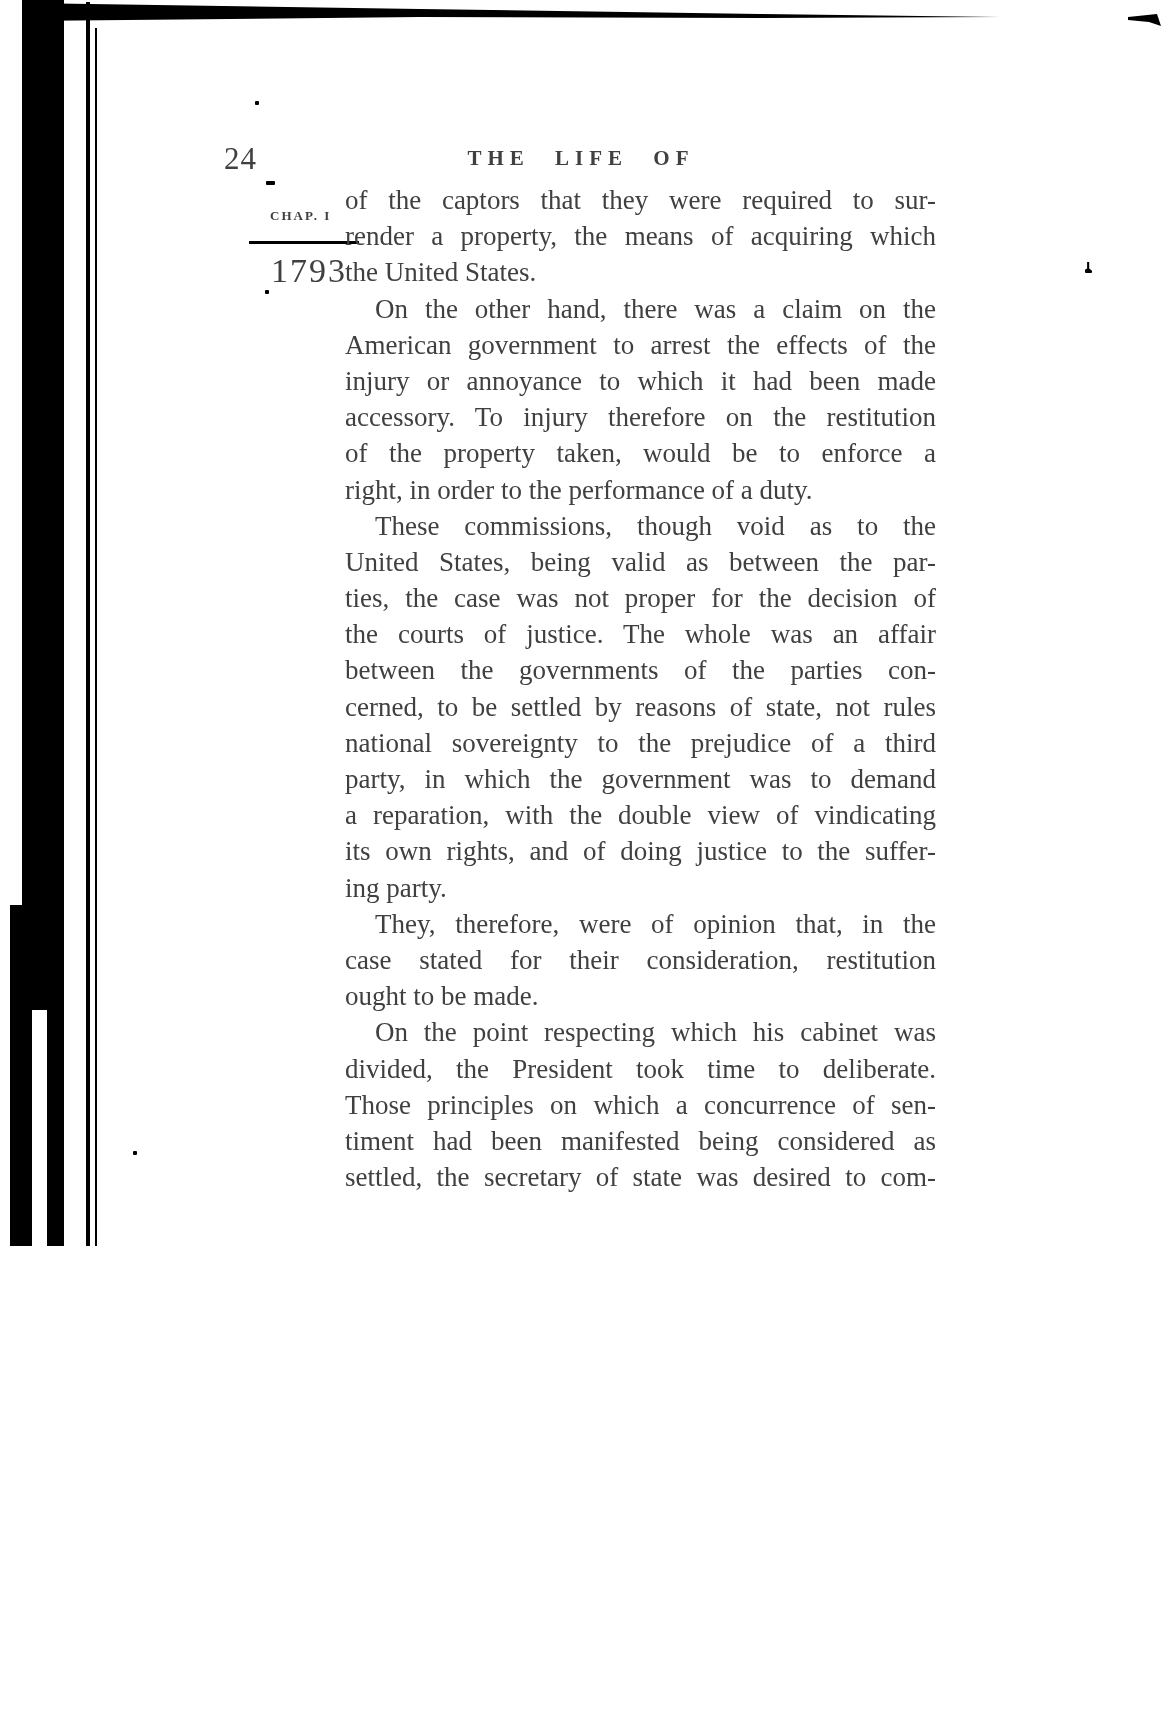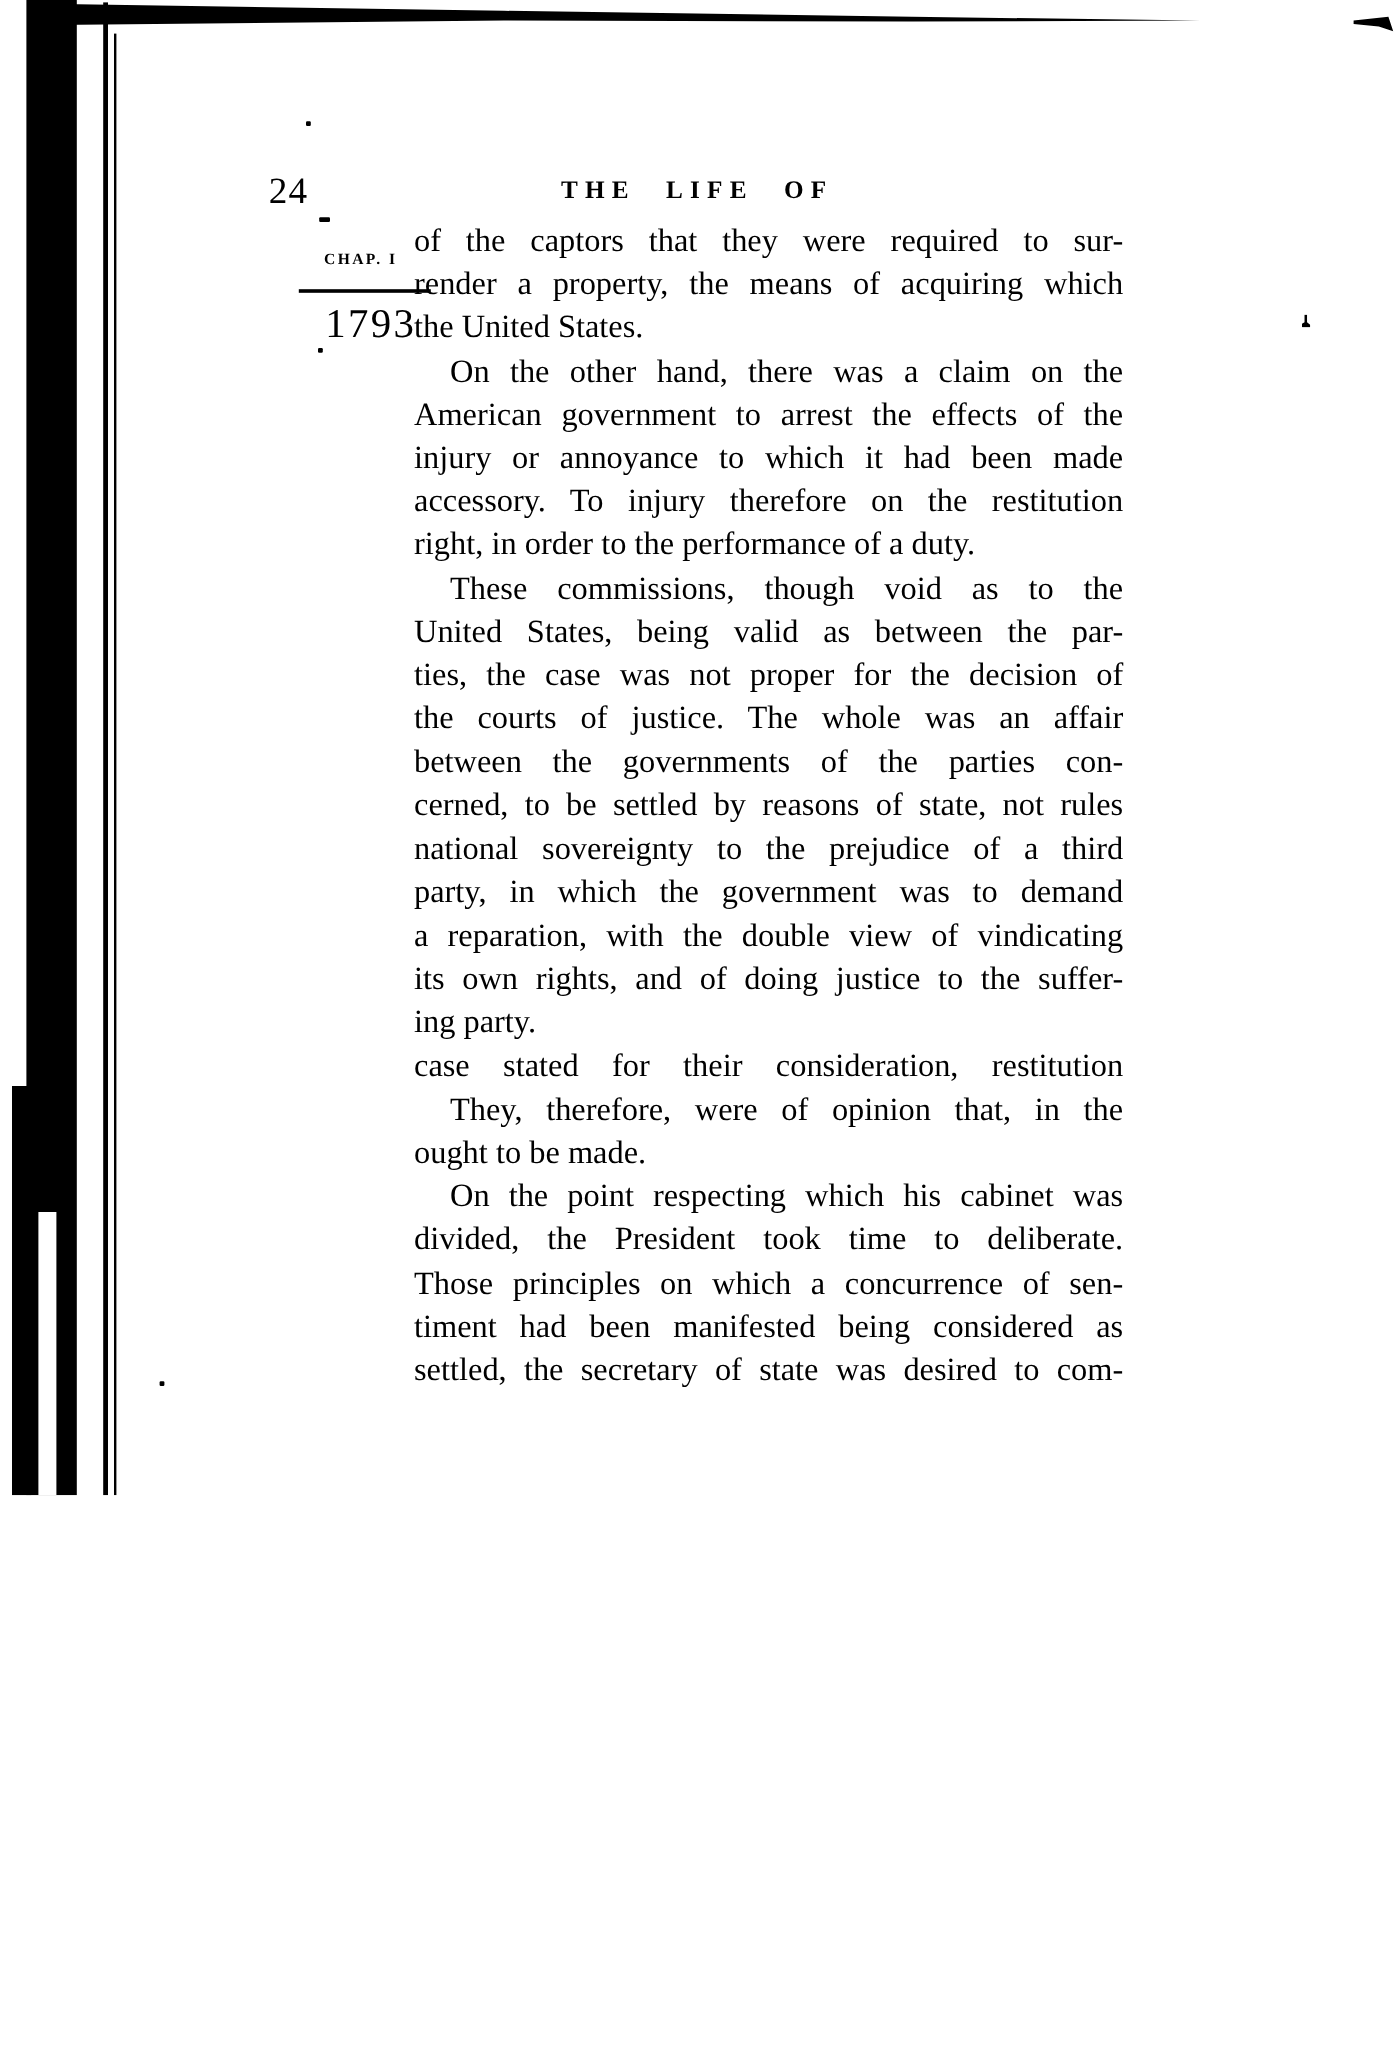--- a/index.html
+++ b/index.html
@@ -7,21 +7,21 @@
     padding: 0;
     background: #ffffff;
   }
   .scan-page {
     position: relative;
     width: 1162px;
     height: 1246px;
     background: #ffffff;
     overflow: hidden;
     font-family: "Liberation Serif", serif;
-    color: #000000;
+    color: #404040;
   }
   
   .artifact { position: absolute; background: #000; }
   .band-main        { left: 22px;  top: 0;      width: 42px; height: 1698px; }
   .band-lower-ext   { left: 10px;  top: 905px;  width: 16px; height: 793px; }
   .band-white-strip { left: 32px;  top: 1010px; width: 15px; height: 680px; background: #fff; }
   .vline-a          { left: 86px;  top: 2px;    width: 4px;  height: 1700px; }
   .vline-b          { left: 95px;  top: 28px;   width: 2px;  height: 1676px; }
   .edge-svg { position: absolute; left: 0; top: 0; }
   
@@ -98,34 +98,35 @@
   <div class="margin-year">1793</div>
 
   <div class="body-text">
       <div class="line">of the captors that they were required to sur-</div>
       <div class="line">render a property, the means of acquiring which</div>
       <div class="line para-end">the United States.</div>
       <div class="line indent">On the other hand, there was a claim on the</div>
       <div class="line">American government to arrest the effects of the</div>
       <div class="line">injury or annoyance to which it had been made</div>
       <div class="line">accessory.  To injury therefore on the restitution</div>
+      <div class="line">of the property taken, would be to enforce a</div>
       <div class="line para-end">right, in order to the performance of a duty.</div>
       <div class="line indent">These commissions, though void as to the</div>
       <div class="line">United States, being valid as between the par-</div>
       <div class="line">ties, the case was not proper for the decision of</div>
       <div class="line">the courts of justice.  The whole was an affair</div>
       <div class="line">between the governments of the parties con-</div>
       <div class="line">cerned, to be settled by reasons of state, not rules</div>
       <div class="line">national sovereignty to the prejudice of a third</div>
       <div class="line">party, in which the government was to demand</div>
       <div class="line">a reparation, with the double view of vindicating</div>
       <div class="line">its own rights, and of doing justice to the suffer-</div>
       <div class="line para-end">ing party.</div>
+      <div class="line indent">They, therefore, were of opinion that, in the</div>
       <div class="line">case stated for their consideration, restitution</div>
-      <div class="line indent">They, therefore, were of opinion that, in the</div>
       <div class="line para-end">ought to be made.</div>
       <div class="line indent">On the point respecting which his cabinet was</div>
       <div class="line">divided, the President took time to deliberate.</div>
       <div class="line">Those principles on which a concurrence of sen-</div>
       <div class="line">timent had been manifested being considered as</div>
       <div class="line">settled, the secretary of state was desired to com-</div>
     </div>
 
   <div class="speck speck-above-24"></div>
   <div class="speck speck-above-chap"></div>

